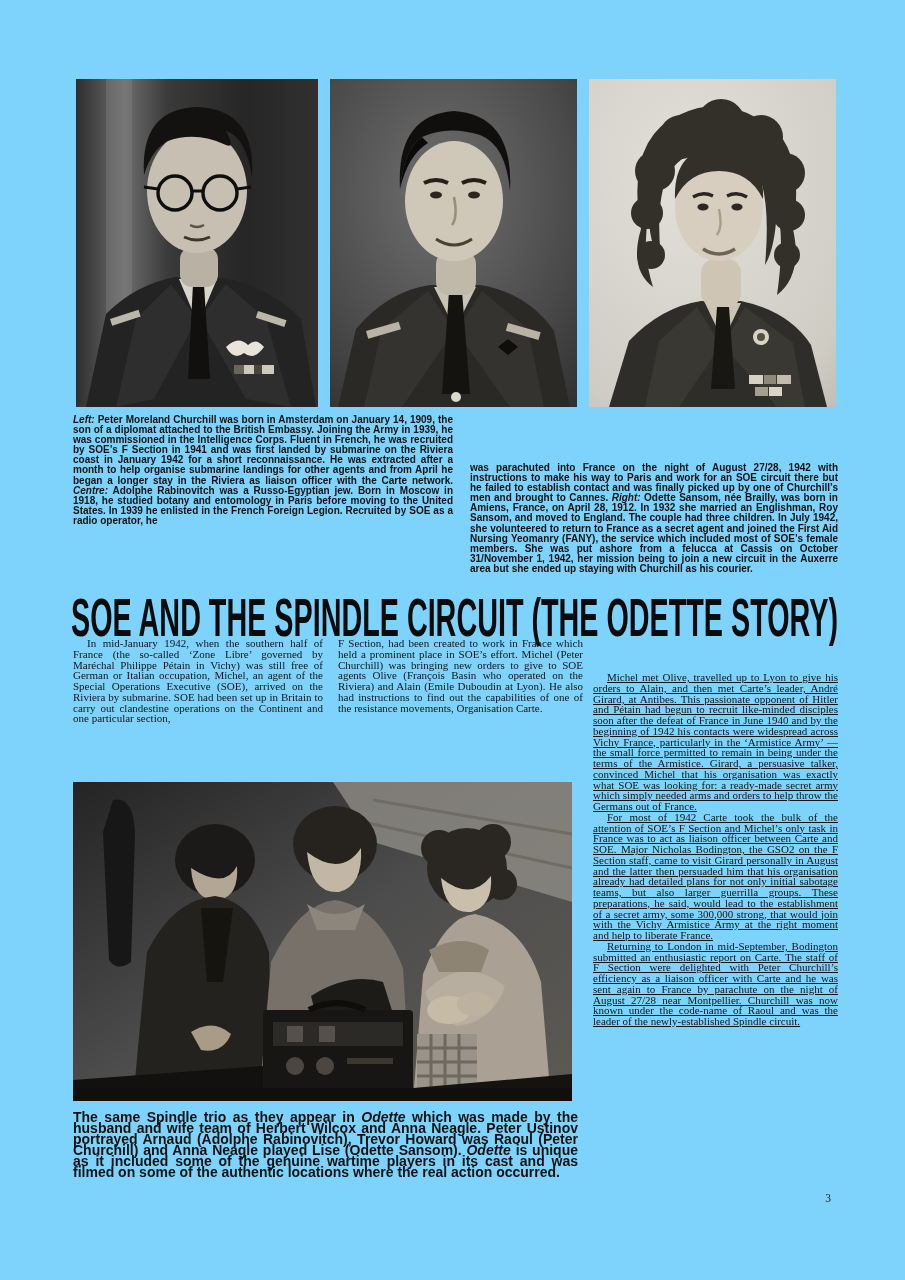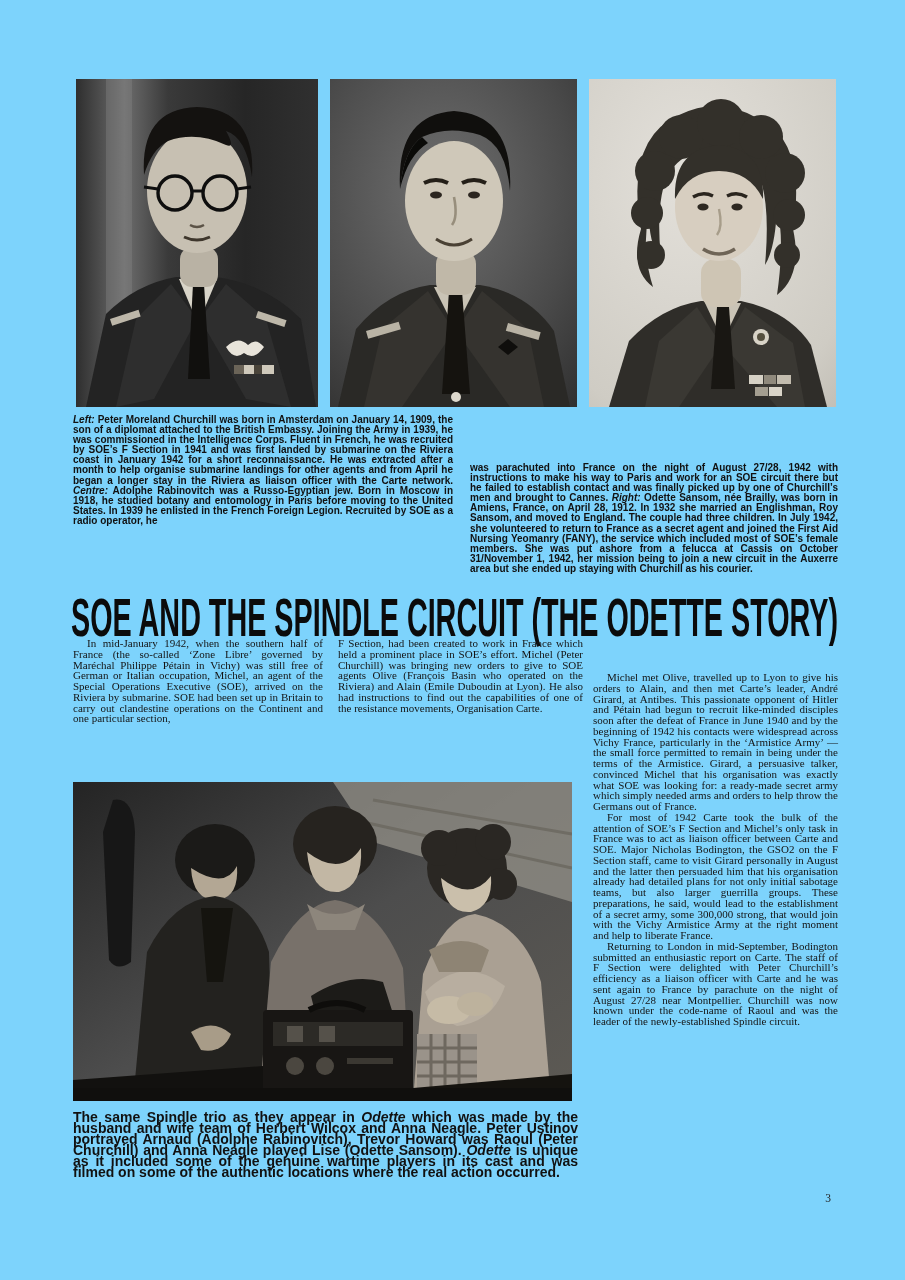--- a/index.html
+++ b/index.html
@@ -23,21 +23,21 @@
   
   .headline{position:absolute;left:71px;top:592px;width:767px;height:54px;}
   .byline{position:absolute;left:645px;top:631px;width:200px;height:36px;}
   
   .bodycol{position:absolute;font-family:"Liberation Serif",serif;font-size:11px;
     line-height:10.75px;text-align:justify;text-align-last:left;color:#141414;}
   .bodycol p{margin:0;}
   .bodycol p.indent{text-indent:14px;}
   .col1{left:73px;top:638px;width:250px;}
   .col2{left:338px;top:638px;width:245px;}
-  .col3{left:593px;top:672px;width:245px;}
+  .col3{left:593px;top:672px;width:245px;text-decoration:underline;}
   
   .film-photo{position:absolute;left:73px;top:782px;width:499px;height:319px;
     background:#333;overflow:hidden;}
   .film-caption{position:absolute;left:73px;top:1112px;width:505px;
     font-size:14px;line-height:11px;font-weight:bold;
     text-align:justify;text-align-last:left;}
   
   .page-number{position:absolute;left:818px;top:1192px;width:20px;
     font-family:"Liberation Serif",serif;font-size:11.5px;color:#222;text-align:center;}
 </style>

